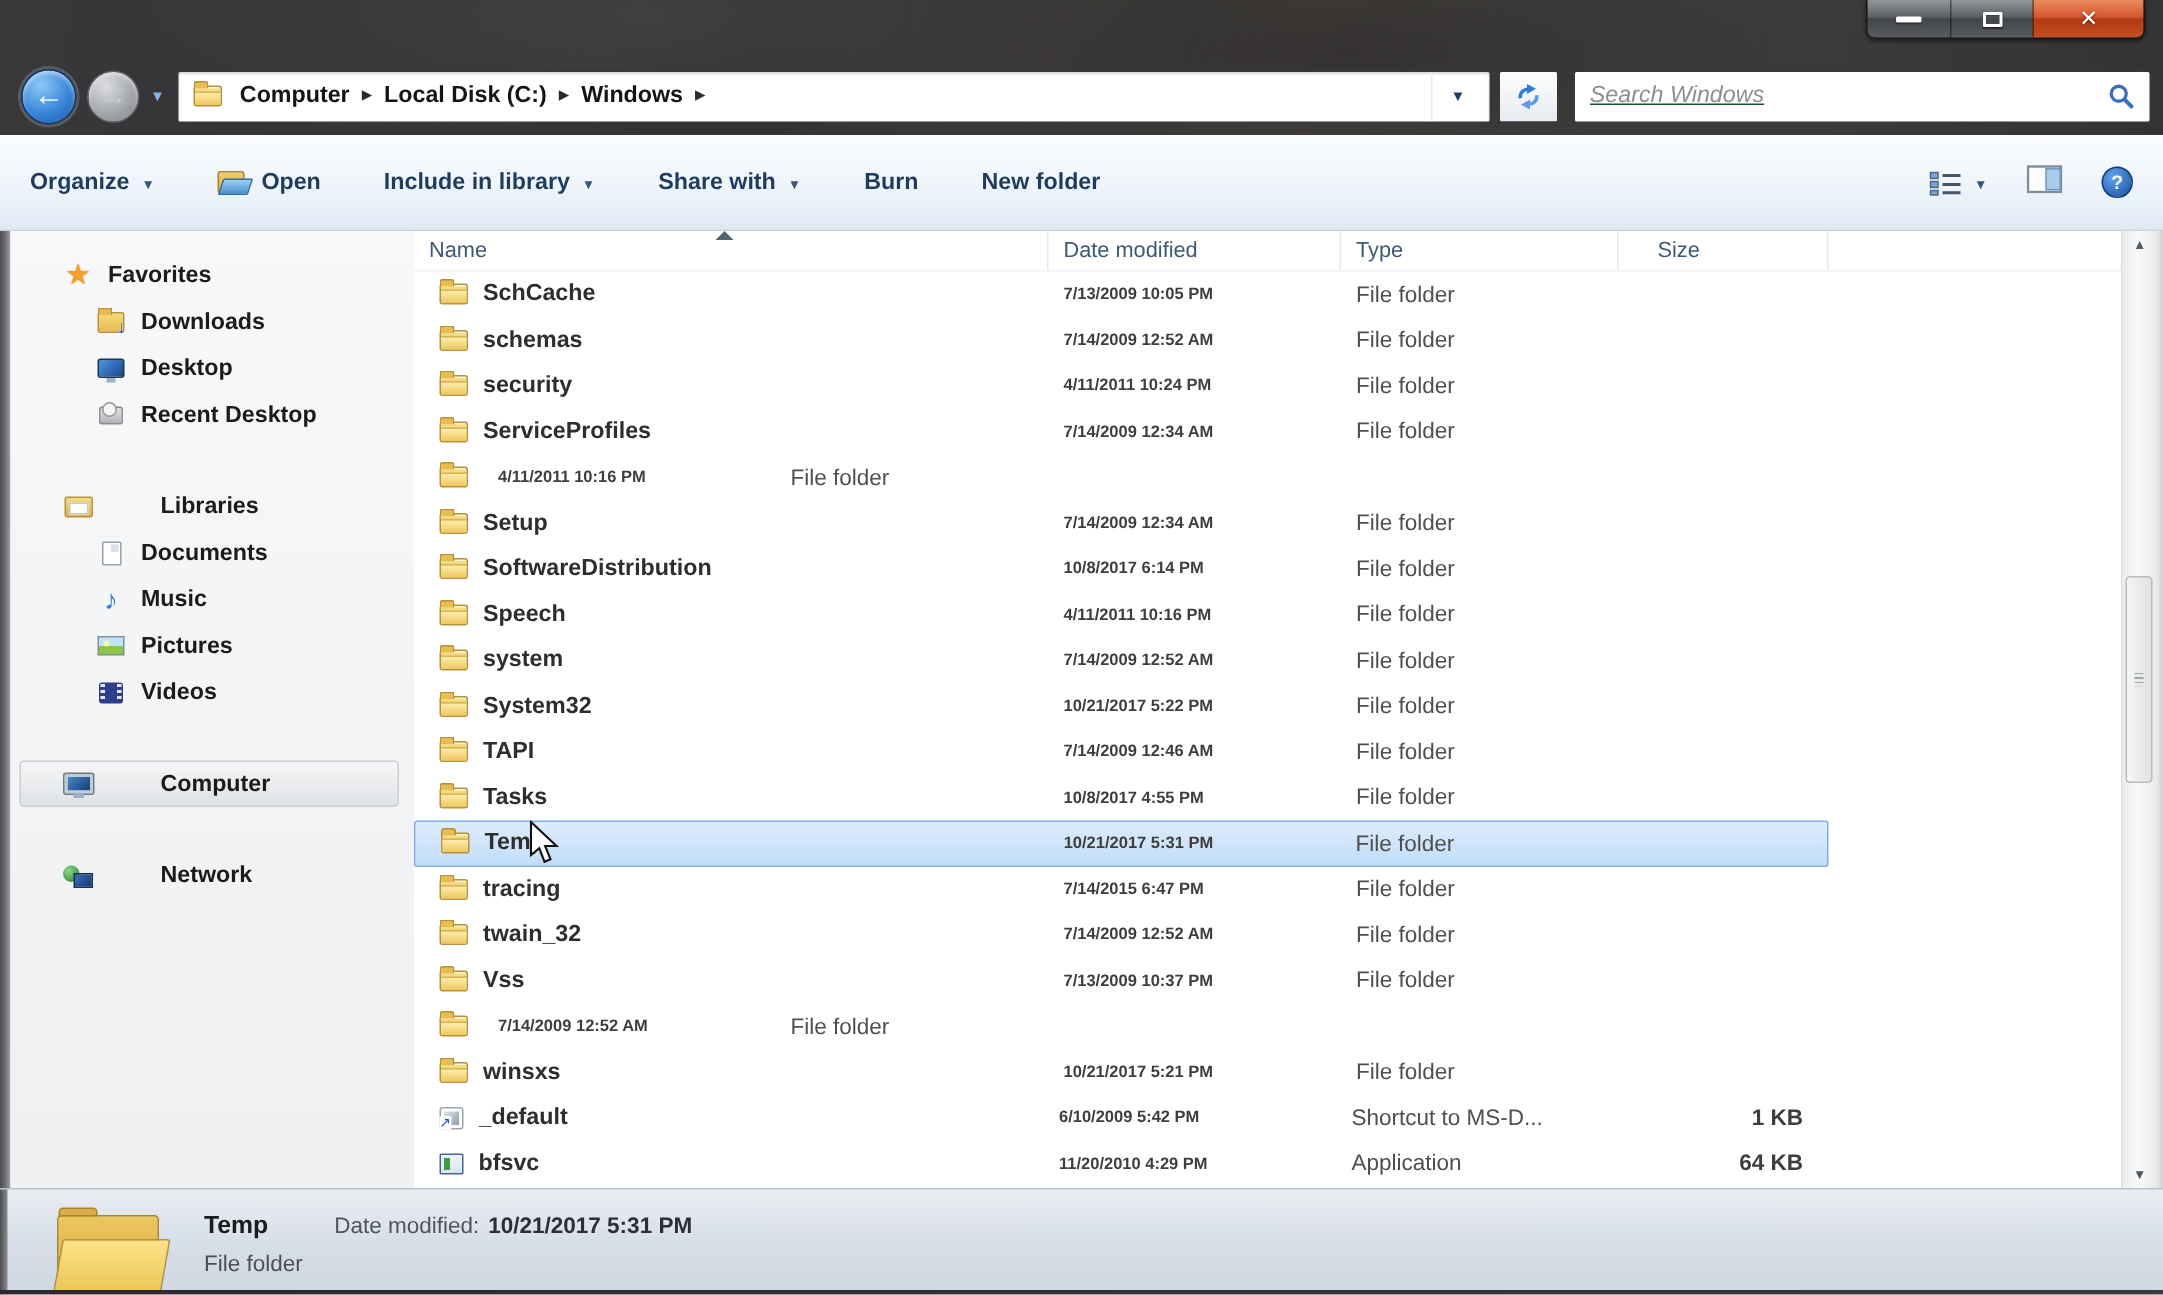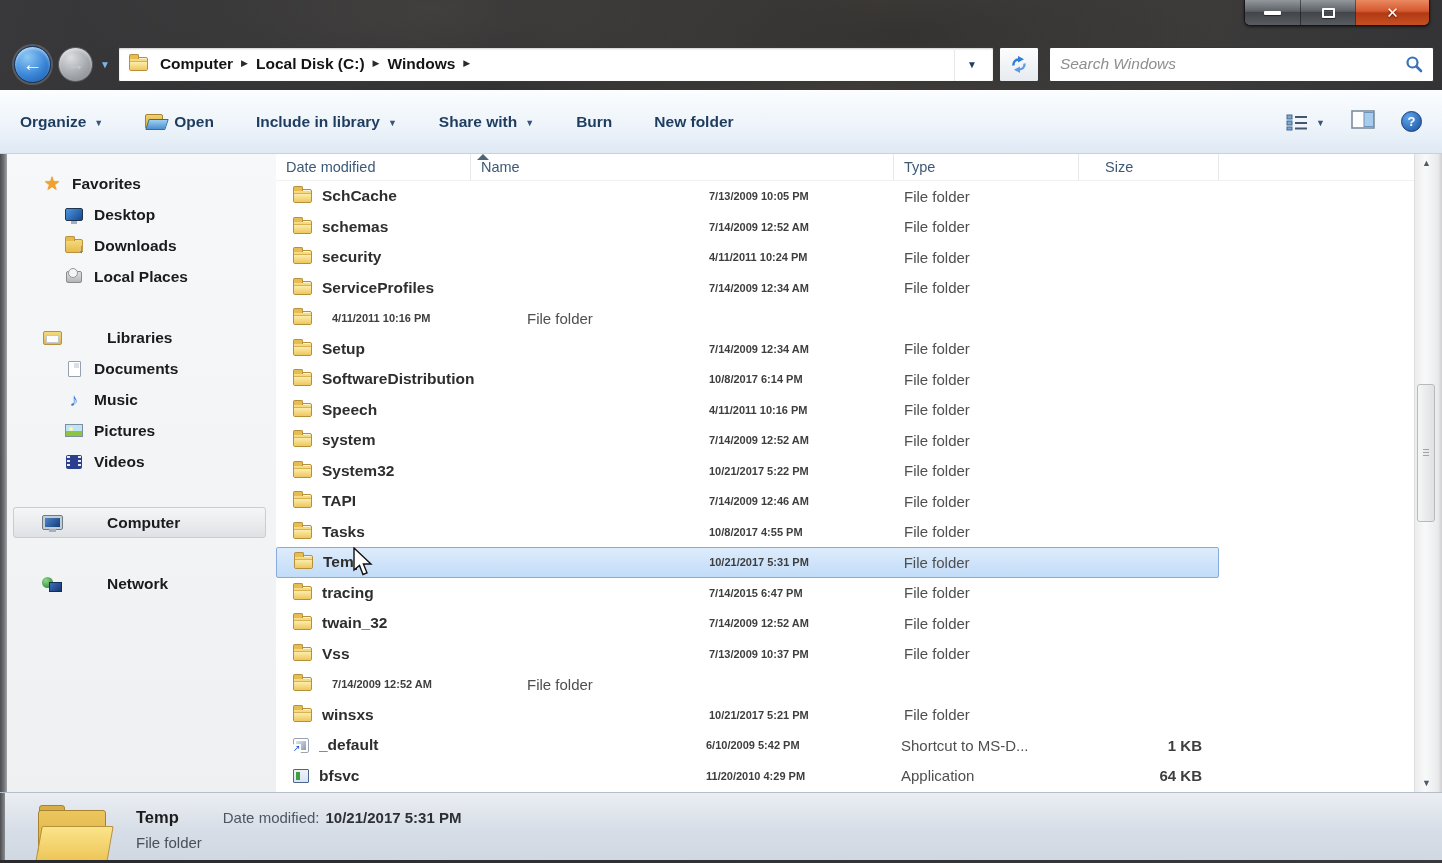--- a/index.html
+++ b/index.html
@@ -42,22 +42,22 @@
     display:flex; align-items:center; padding:0 4px 0 8px; box-shadow:inset 0 1px 2px rgba(0,0,0,.2); }
   .bc-seg { padding:0 8px; font-weight:700; color:#141414; font-size:15.5px; white-space:nowrap; cursor:default; }
   .bc-sep { font-size:9px; color:#2b2b2b; transform:translateY(-1px); }
   #breadcrumb { display:flex; align-items:center; }
   .addr-caret { margin-left:auto; color:#1d3f66; font-size:10px; padding:0 12px; border-left:1px solid #e8e8e8;
     align-self:stretch; display:flex; align-items:center; }
   .refreshbtn { width:40px; height:35px; margin-left:5px; border:1px solid #38383a; border-radius:2px;
     background:linear-gradient(180deg,#fcfdfd,#e6ebf0); display:flex; align-items:center; justify-content:center; }
   .searchbox { margin-left:10px; flex:1; height:35px; background:#fff; border:1px solid #38383a; border-radius:2px;
     display:flex; align-items:center; padding:0 10px; margin-right:2px; }
-  .searchbox input { flex:1; border:none; outline:none; font-style:italic; font-size:15.5px; color:#b91c1c;
-    font-family:"Liberation Sans","DejaVu Sans",sans-serif; background:transparent; }
+  .searchbox input { flex:1; border:none; outline:none; font-style:italic; font-size:15.5px; color:#14532d;
+    font-family:"Liberation Sans","DejaVu Sans",sans-serif; background:transparent;text-decoration:underline; }
   .searchbox input::placeholder { color:#8e8e8e; font-style:italic; }
 
   
   .toolbar { height:64px; background:linear-gradient(180deg,#fbfdff 0%,#eef4fa 55%,#dfe9f4 100%);
     border-bottom:1px solid #c6d2df; display:flex; align-items:center; padding:0 20px; }
   .tb-btn { display:flex; align-items:center; gap:8px; margin-right:42px; font-size:15.5px; font-weight:700;
     color:#1e3c5f; cursor:default; white-space:nowrap; }
   .tb-caret { font-size:9px; color:#37567c; transform:translateY(1px); }
   .tb-right { margin-left:auto; display:flex; align-items:center; gap:26px; }
   .views-btn { display:flex; align-items:center; gap:8px; }
@@ -300,35 +300,35 @@
     <div class="left-edge"></div>
     <div class="sidebar" id="sidebar">
         <div class="side-item lvl0">
           <span class="si-wrap">
             <span class="si-star">★</span>
           </span>
           <span>Favorites</span>
         </div>
         <div class="side-item lvl1">
           <span class="si-wrap">
+            <span class="si-downloads"></span>
+          </span>
+          <span>Downloads</span>
+        </div>
+        <div class="side-item lvl1">
+          <span class="si-wrap">
             <span class="si-desktop"></span>
           </span>
           <span>Desktop</span>
         </div>
         <div class="side-item lvl1">
           <span class="si-wrap">
-            <span class="si-downloads"></span>
-          </span>
-          <span>Downloads</span>
-        </div>
-        <div class="side-item lvl1">
-          <span class="si-wrap">
             <span class="si-recent"></span>
           </span>
-          <span>Local Places</span>
+          <span>Recent Desktop</span>
         </div>
         <div class="side-item lvl0 gap">
           <span class="si-wrap">
             <span class="si-libraries"></span>
           </span>
           <span>Libraries</span>
         </div>
         <div class="side-item lvl1">
           <span class="si-wrap">
             <span class="si-document"></span>
@@ -362,22 +362,22 @@
         <div class="side-item lvl0 gap">
           <span class="si-wrap">
             <span class="si-network"></span>
           </span>
           <span>Network</span>
         </div>
       </div>
     <div class="content">
       <div class="list-header" id="list-header">
         <div class="sort-tri"></div>
-      <div class="hcol hcol1">Date modified</div>
-          <div class="hcol hcol0">Name</div>
+      <div class="hcol hcol0">Name</div>
+          <div class="hcol hcol1">Date modified</div>
           <div class="hcol hcol2">Type</div>
           <div class="hcol hcol3">Size</div>
         </div>
       <div class="rows" id="rows">
           <div class="row">
             <span class="fic ic-folder"></span>
             <span class="c-name">SchCache</span>
             <span class="c-date">7/13/2009 10:05 PM</span>
             <span class="c-type">File folder</span>
             <span class="c-size"></span>

